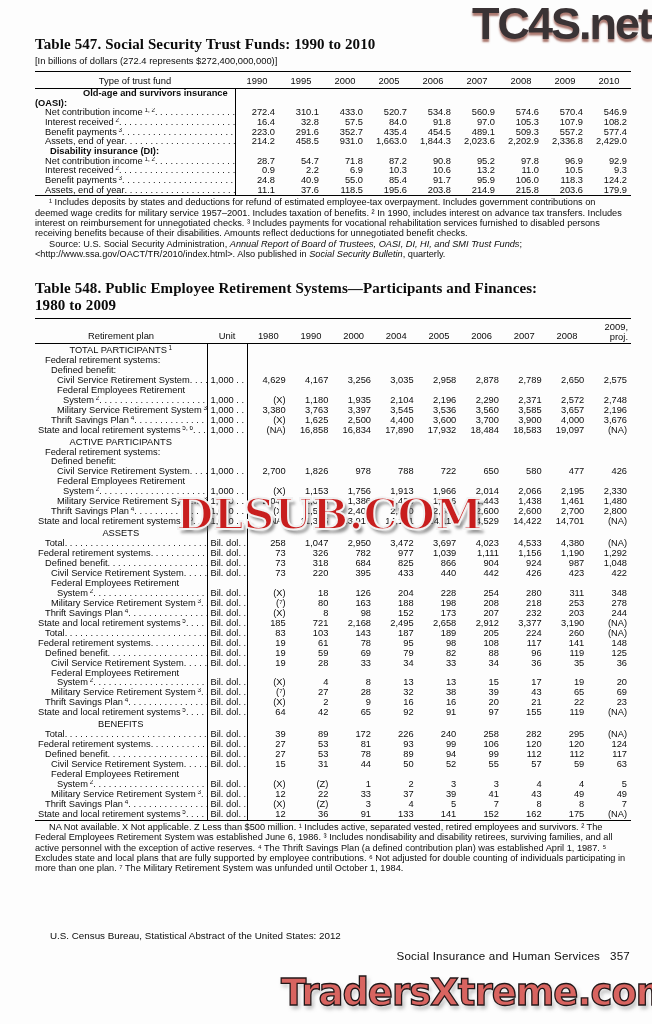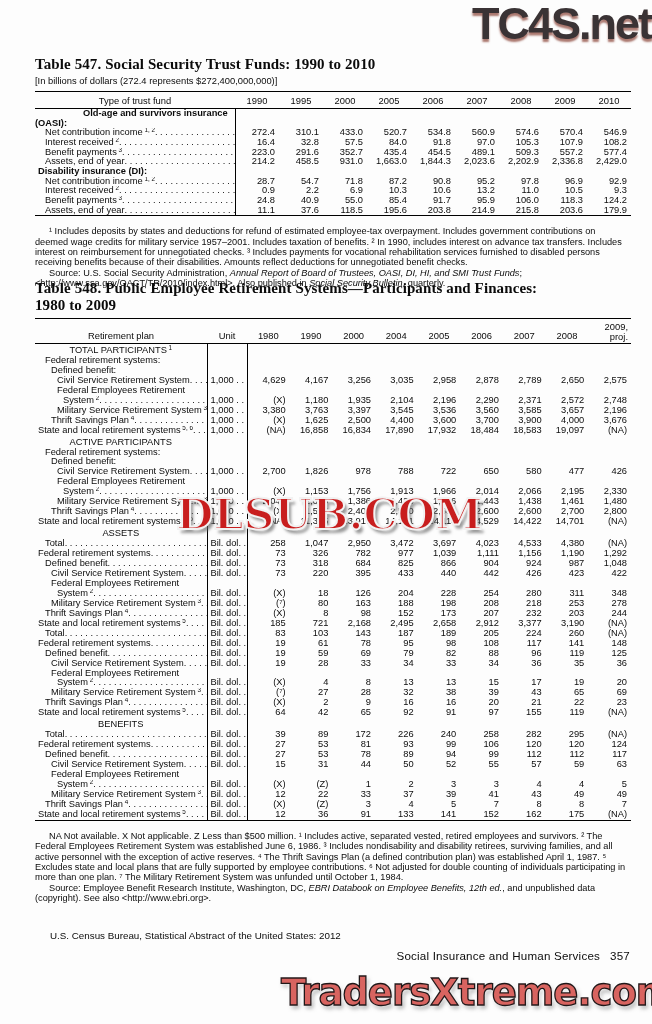--- a/index.html
+++ b/index.html
@@ -1,19 +1,19 @@
 <!DOCTYPE html>
 <html><head>
 <meta charset="utf-8">
 <style>
   html,body{margin:0;padding:0;}
   body{width:652px;height:1024px;position:relative;background:#fdfdfd;color:#0b0b0b;
        font-family:"Liberation Sans","DejaVu Sans",sans-serif;overflow:hidden;}
   .block{position:absolute;left:35px;width:596px;}
-  #blk547{top:56px;}
+  #blk547{top:36px;}
   #blk548{top:280px;}
 
   .tbl-title{font-family:"Liberation Serif","DejaVu Serif",serif;font-weight:bold;
              font-size:15px;line-height:16.5px;letter-spacing:.1px;}
   .headnote{font-size:9.4px;line-height:10.5px;margin-top:3px;}
 
   table{border-collapse:collapse;table-layout:fixed;width:596px;margin-top:5px;}
   table{border-top:1.6px solid #000;border-bottom:1.6px solid #000;}
   thead th{border-bottom:1.6px solid #000;font-weight:normal;font-size:9.4px;
            vertical-align:bottom;padding:3px 3px 2px 3px;text-align:center;}
@@ -25,21 +25,21 @@
   td.stub{border-right:1px solid #000;overflow:hidden;}
   td.unit{border-right:1px solid #000;padding-left:3px;white-space:nowrap;overflow:hidden;}
   .stubflex{display:flex;align-items:baseline;}
   .stubflex .txt{white-space:nowrap;}
   .dots{flex:1 1 auto;overflow:hidden;white-space:nowrap;}
   .dots::after{content:" .\00a0.\00a0.\00a0.\00a0.\00a0.\00a0.\00a0.\00a0.\00a0.\00a0.\00a0.\00a0.\00a0.\00a0.\00a0.\00a0.\00a0.\00a0.\00a0.\00a0.\00a0.\00a0.\00a0.\00a0.\00a0.\00a0.\00a0.\00a0.\00a0.\00a0.\00a0.\00a0.\00a0.\00a0.\00a0.\00a0.\00a0.\00a0.\00a0.";}
   .grp{font-weight:bold;}
   #t548 .grp{font-weight:normal;}
   .secrow td{text-align:center;padding-top:2px;}
   sup{font-size:6.3px;line-height:0;vertical-align:3px;}
-  .fnote{font-size:9.2px;line-height:10.4px;margin-top:10px;text-indent:14px;}
+  .fnote{font-size:9.2px;line-height:10.4px;margin-top:1px;text-indent:14px;}
   .fsrc{font-size:9.2px;line-height:10.4px;text-indent:14px;}
   .fsrc .it, .fnote .it{font-style:italic;}
 
   .running-head{position:absolute;top:949px;right:22px;font-size:11.6px;letter-spacing:.2px;}
   .running-head .pgnum{margin-left:10px;}
   .credit{position:absolute;top:930px;left:50px;font-size:9.8px;}
 
   .wm{position:absolute;white-space:nowrap;z-index:50;}
   #wm-top{top:-2px;right:1px;font-size:45px;font-weight:900;letter-spacing:-2px;
           font-family:"Liberation Sans","DejaVu Sans",sans-serif;color:#3a3335;
@@ -152,21 +152,21 @@
           <td class="val">458.5</td>
           <td class="val">931.0</td>
           <td class="val">1,663.0</td>
           <td class="val">1,844.3</td>
           <td class="val">2,023.6</td>
           <td class="val">2,202.9</td>
           <td class="val">2,336.8</td>
           <td class="val">2,429.0</td>
         </tr>
         <tr>
-          <td class="stub grp"><span style="padding-left: 3px;">Disability insurance (DI):</span></td>
+          <td class="stub grp"><span style="padding-left: 3px; margin-left: 12px;">Disability insurance (DI):</span></td>
           <td class="val"></td>
           <td class="val"></td>
           <td class="val"></td>
           <td class="val"></td>
           <td class="val"></td>
           <td class="val"></td>
           <td class="val"></td>
           <td class="val"></td>
           <td class="val"></td>
         </tr>
@@ -1046,21 +1046,20 @@
           <td class="val">133</td>
           <td class="val">141</td>
           <td class="val">152</td>
           <td class="val">162</td>
           <td class="val">175</td>
           <td class="val">(NA)</td>
         </tr>
       </tbody>
   </table>
   <div class="fnote">NA Not available. X Not applicable. Z Less than $500 million. ¹ Includes active, separated vested, retired employees and survivors. ² The Federal Employees Retirement System was established June 6, 1986. ³ Includes nondisability and disability retirees, surviving families, and all active personnel with the exception of active reserves. ⁴ The Thrift Savings Plan (a defined contribution plan) was established April 1, 1987. ⁵ Excludes state and local plans that are fully supported by employee contributions. ⁶ Not adjusted for double counting of individuals participating in more than one plan. ⁷ The Military Retirement System was unfunded until October 1, 1984.</div>
-  <div class="fsrc" id="t548-src"><span>Source: Employee Benefit Research Institute, Washington, DC, </span><span class="it">EBRI Databook on Employee Benefits, 12th ed.</span><span>, and unpublished data (copyright). See also &lt;http://www.ebri.org&gt;.</span></div>
 </div>
 
 <div class="running-head">
   <span>Social Insurance and Human Services</span><span class="pgnum">357</span>
 </div>
 <div class="credit">U.S. Census Bureau, Statistical Abstract of the United States: 2012</div>
 
 <div class="wm" id="wm-top">TC4S.net</div>
 <div class="wm" id="wm-mid">DLSUB.COM</div>
 <div class="wm" id="wm-bottom">TradersXtreme.com</div>

